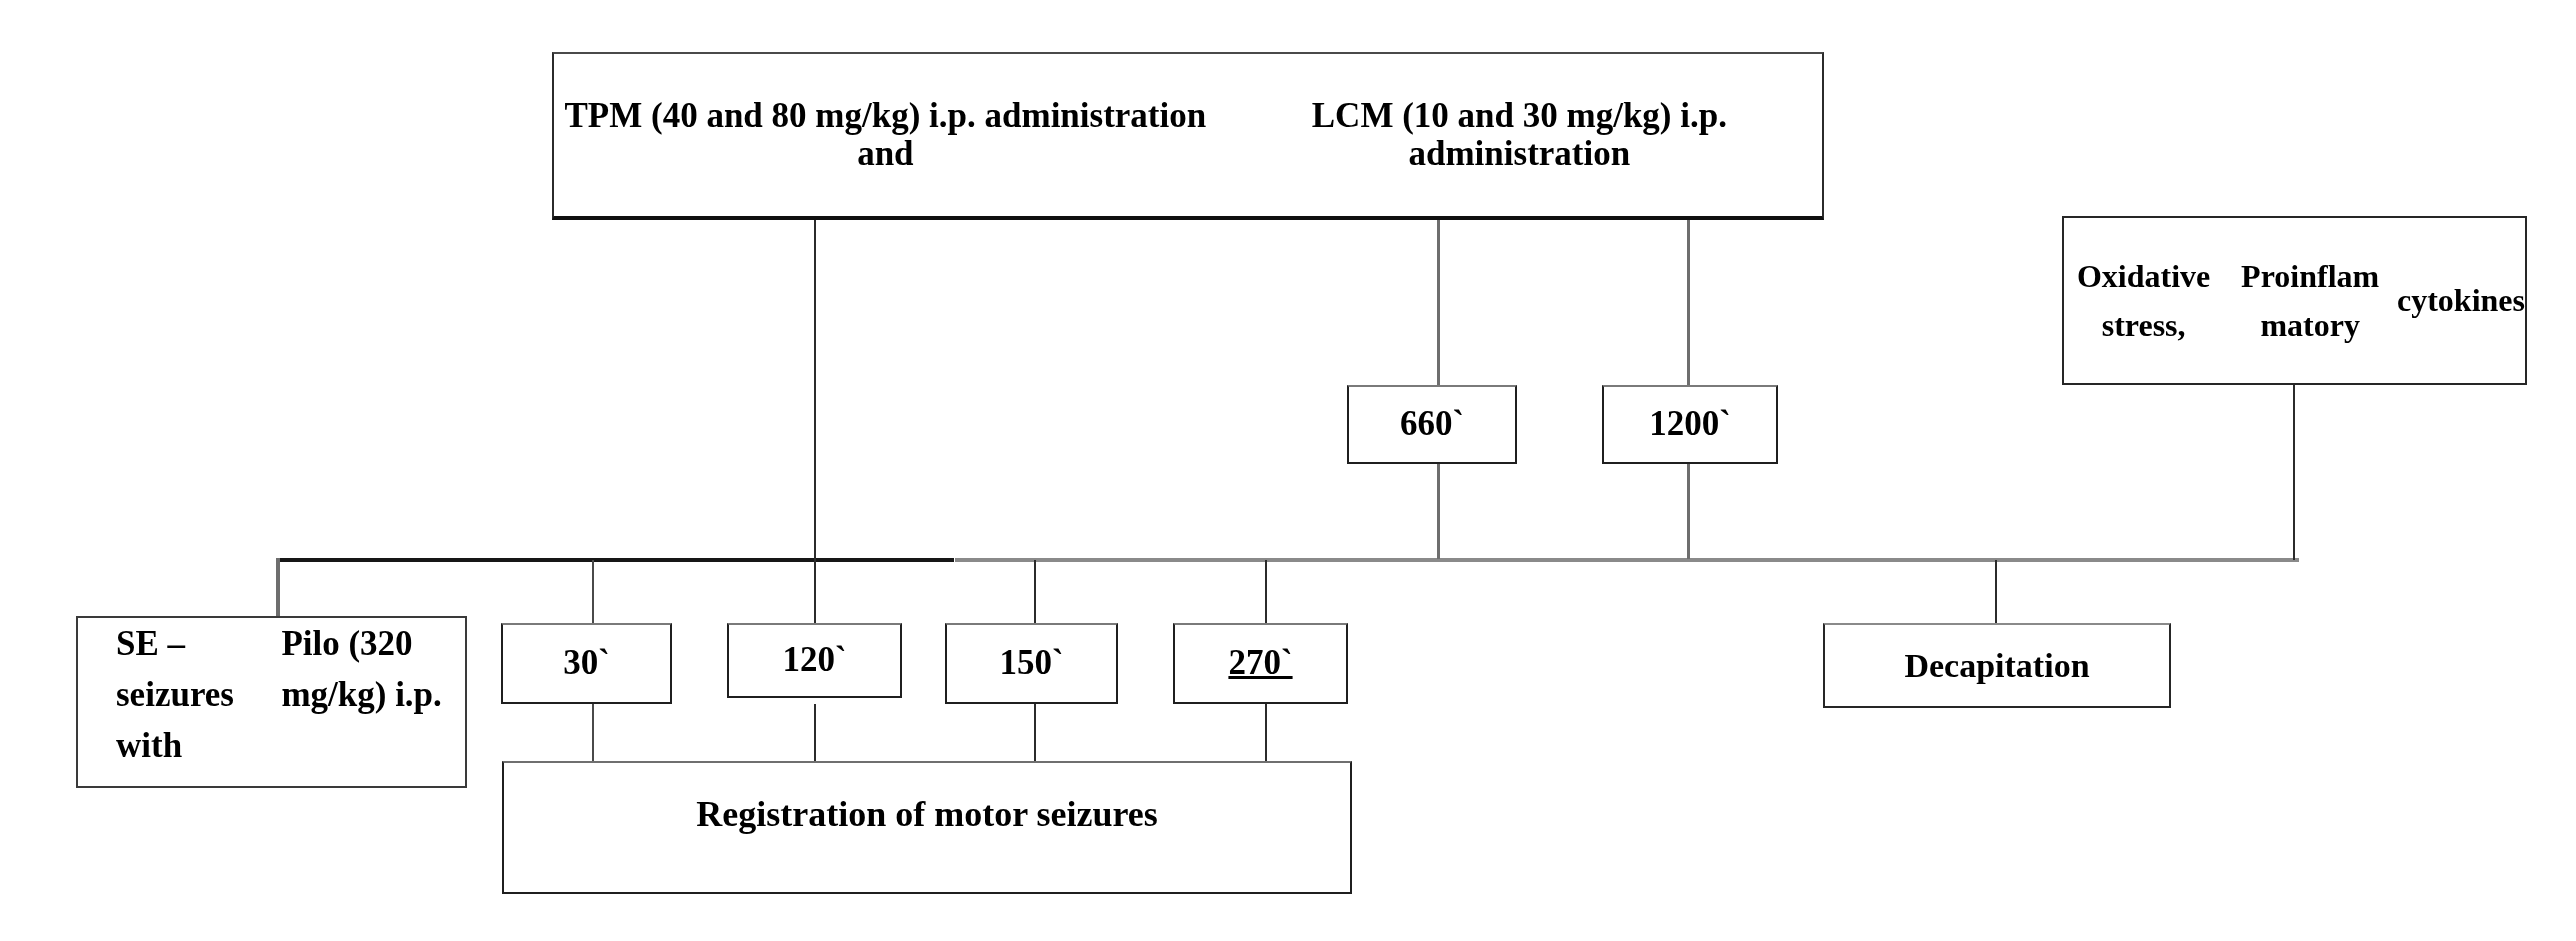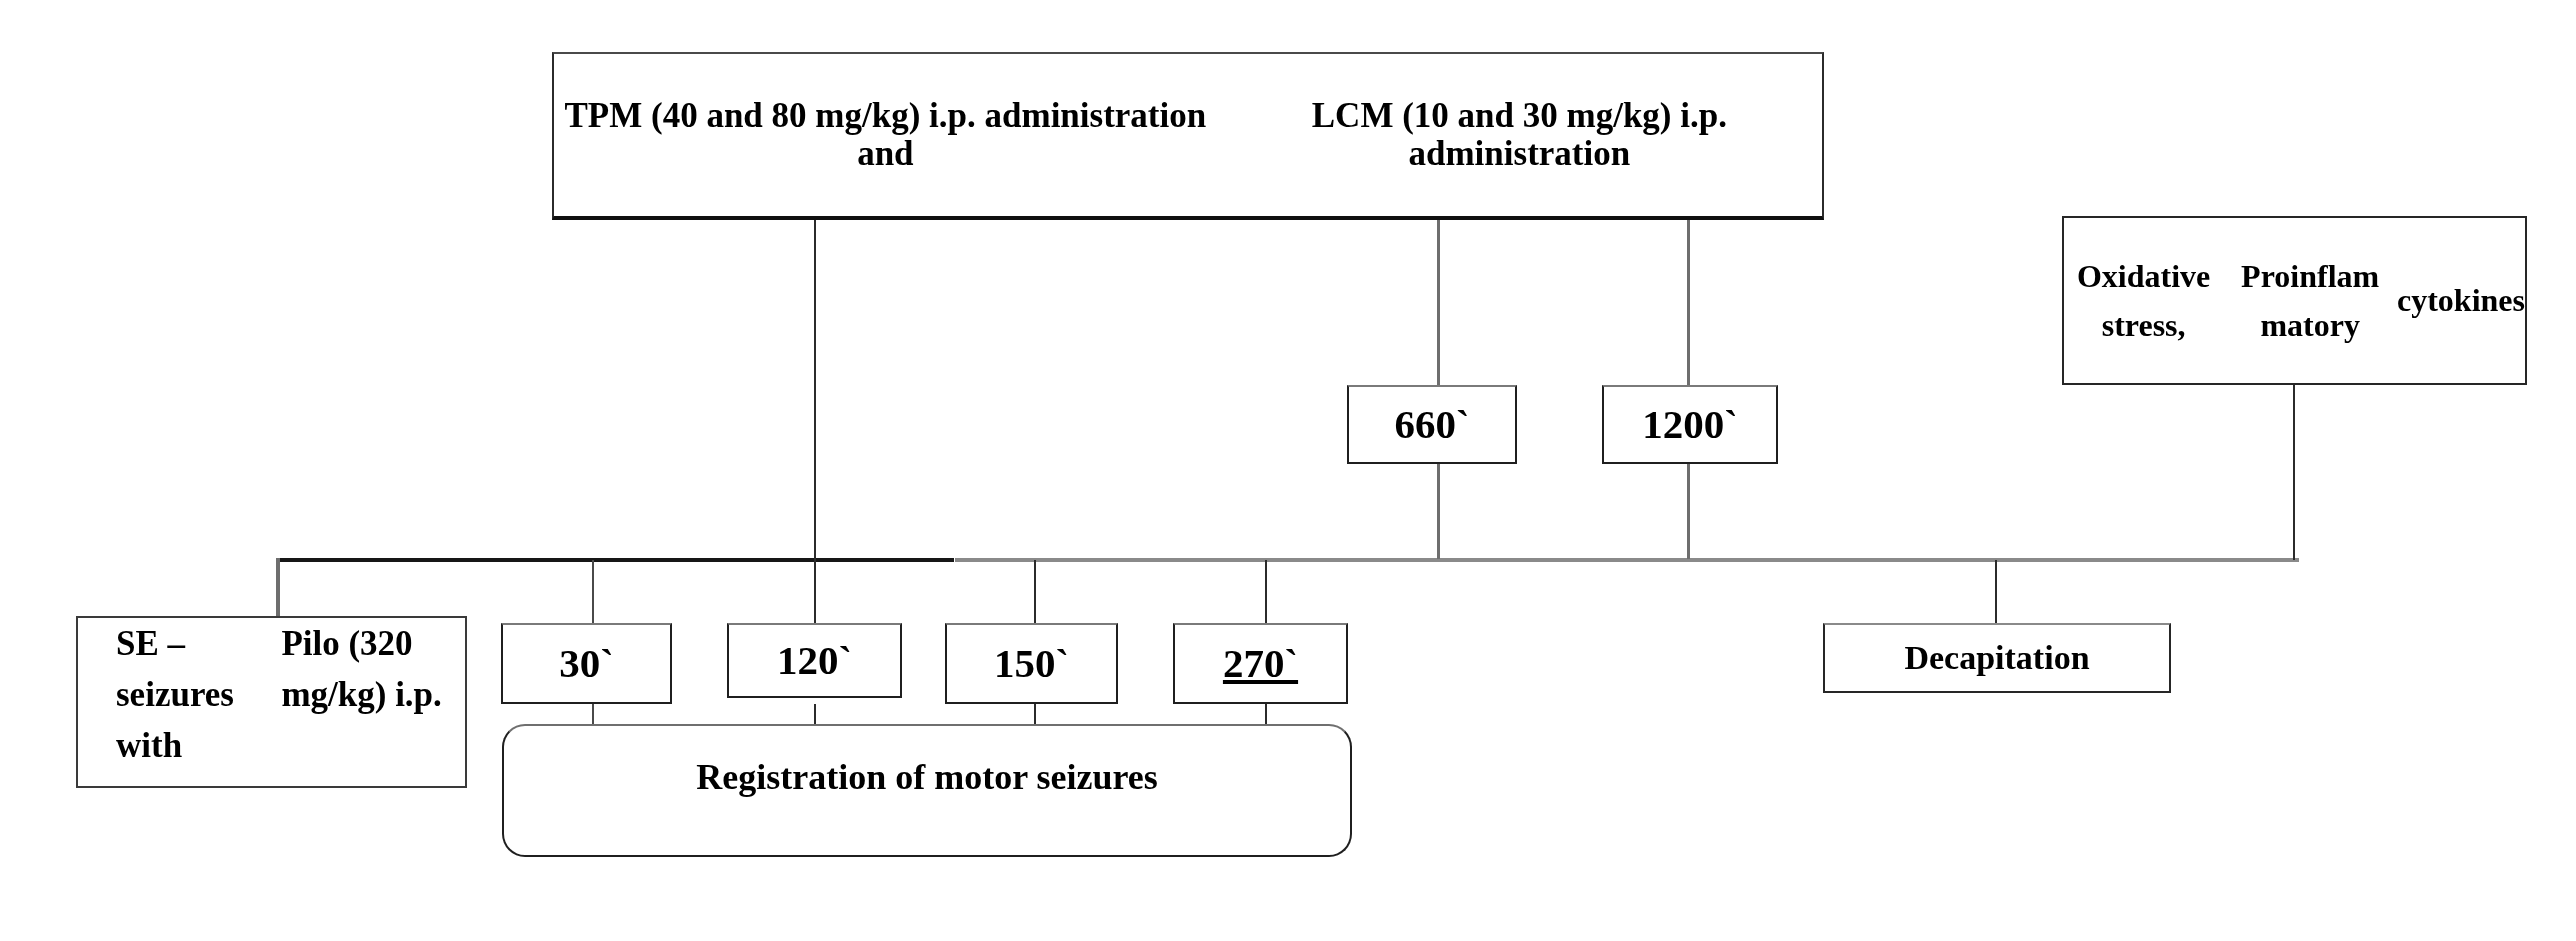--- a/index.html
+++ b/index.html
@@ -38,47 +38,47 @@
   
   .box.analysis {
     left: 2062px; top: 216px; width: 465px; height: 169px;
     border-width: 2.9px; border-color: #262626;
     font-size: 32px; line-height: 49px;
   }
   
   .box.small {
     border-width: 2.2px;
     border-color: #7a7a7a #1f1f1f #1f1f1f #1f1f1f;
-    font-size: 41px;
+    font-size: 35px;
   }
   .box.t660  { left: 1347px; top: 385px; width: 170px; height: 79px; }
   .box.t1200 { left: 1602px; top: 385px; width: 176px; height: 79px; }
   .box.t30   { left: 501px;  top: 623px; width: 171px; height: 81px; }
   .box.t120  { left: 727px;  top: 623px; width: 175px; height: 75px; }
   .box.t150  { left: 945px; top: 623px; width: 173px; height: 81px; }
   .box.t270  { left: 1173px; top: 623px; width: 175px; height: 81px; text-decoration: underline; }
   
   .box.se {
     left: 76px; top: 616px; width: 391px; height: 172px;
     border-width: 2.9px; border-color: #3a3a3a;
     font-size: 35px; line-height: 51px;
     align-items: flex-start; text-align: left;
     padding-left: 38px; padding-bottom: 28px;
   }
   
   .box.decap {
-    left: 1823px; top: 623px; width: 348px; height: 70px;
+    left: 1823px; top: 623px; width: 348px; height: 85px;
     border-width: 2.2px; border-color: #8a8a8a #262626 #262626 #262626;
     font-size: 34px;
   }
   
   .box.registration {
-    left: 502px; top: 724px; width: 850px; height: 133px;
+    left: 502px; top: 761px; width: 850px; height: 133px;
     border-width: 2.9px; border-color: #6f6f6f #1f1f1f #1f1f1f #1f1f1f;
-    font-size: 36px; padding-bottom: 25px; border-radius: 23px;
+    font-size: 36px; padding-bottom: 25px;
   }
 
   
   .h-main-left  { left: 276px;  top: 558px; width: 678px;  height: 3.6px; background: #161616; }
   .h-main-right { left: 955px; top: 558px; width: 1344px; height: 3.6px; background: #8a8a8a; }
 
   .v-se        { left: 276px;  top: 558px; width: 3.6px; height: 60px;  background: #6e6e6e; }
   .v-center    { left: 814px; top: 220px; width: 2.2px; height: 404px; background: #2b2b2b; }
   .v-660-a     { left: 1437px; top: 220px; width: 2.9px; height: 165px; background: #6e6e6e; }
   .v-660-b     { left: 1437px; top: 464px; width: 2.9px; height: 95px; background: #6e6e6e; }

